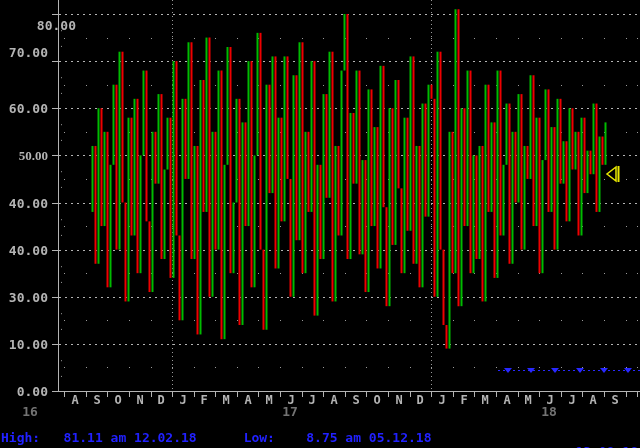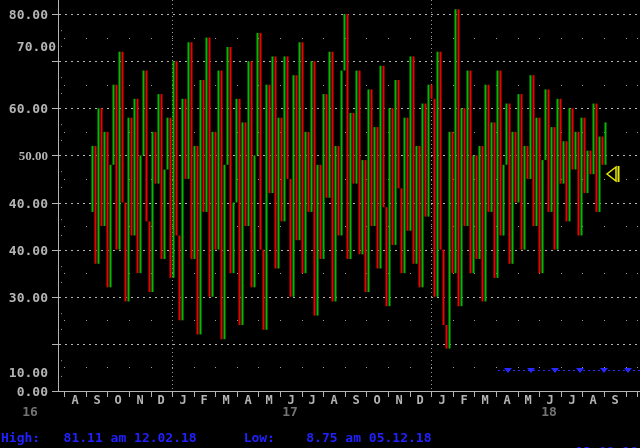--- a/index.html
+++ b/index.html
@@ -527,28 +527,28 @@
         <polygon points="600,368 608,368 604,373" fill="#2828ff"></polygon>
         <polygon points="624,368 632,368 628,373" fill="#2828ff"></polygon>
       </g>
     <g id="g-cursor">
         <polygon points="616,167 607,174 616,181" fill="none" stroke="#e8e800" stroke-width="1.5"></polygon>
         <line x1="618.5" y1="166" x2="618.5" y2="182" stroke="#e8e800" stroke-width="2"></line>
       </g>
   </svg>
 
   <div id="ylabels">
-      <div class="ylabel" style="top: 8px;">80.00</div>
-      <div class="ylabel" style="top: 40px; padding-left: 8px;">70.00</div>
+      <div class="ylabel" style="top: 19px; padding-left: 28px;">80.00</div>
+      <div class="ylabel" style="top: 46px;">70.00</div>
       <div class="ylabel" style="top: 101.5px;">60.00</div>
       <div class="ylabel" style="top: 148.5px; font-family: Liberation Serif, serif;">50.00</div>
       <div class="ylabel" style="top: 196.5px;">40.00</div>
       <div class="ylabel" style="top: 243.5px;">40.00</div>
       <div class="ylabel" style="top: 290.5px;">30.00</div>
-      <div class="ylabel" style="top: 337.5px; margin-top: 28px;">10.00</div>
+      <div class="ylabel" style="top: 337.5px;">10.00</div>
       <div class="ylabel" style="top: 384.5px;">0.00</div>
     </div>
   <div id="mlabels">
       <div class="mlabel" style="left: 75px; top: 394px;">A</div>
       <div class="mlabel" style="left: 97px; top: 394px;">S</div>
       <div class="mlabel" style="left: 118px; top: 394px;">O</div>
       <div class="mlabel" style="left: 140px; top: 394px;">N</div>
       <div class="mlabel" style="left: 161px; top: 394px;">D</div>
       <div class="mlabel" style="left: 183px; top: 394px;">J</div>
       <div class="mlabel" style="left: 204px; top: 394px;">F</div>

